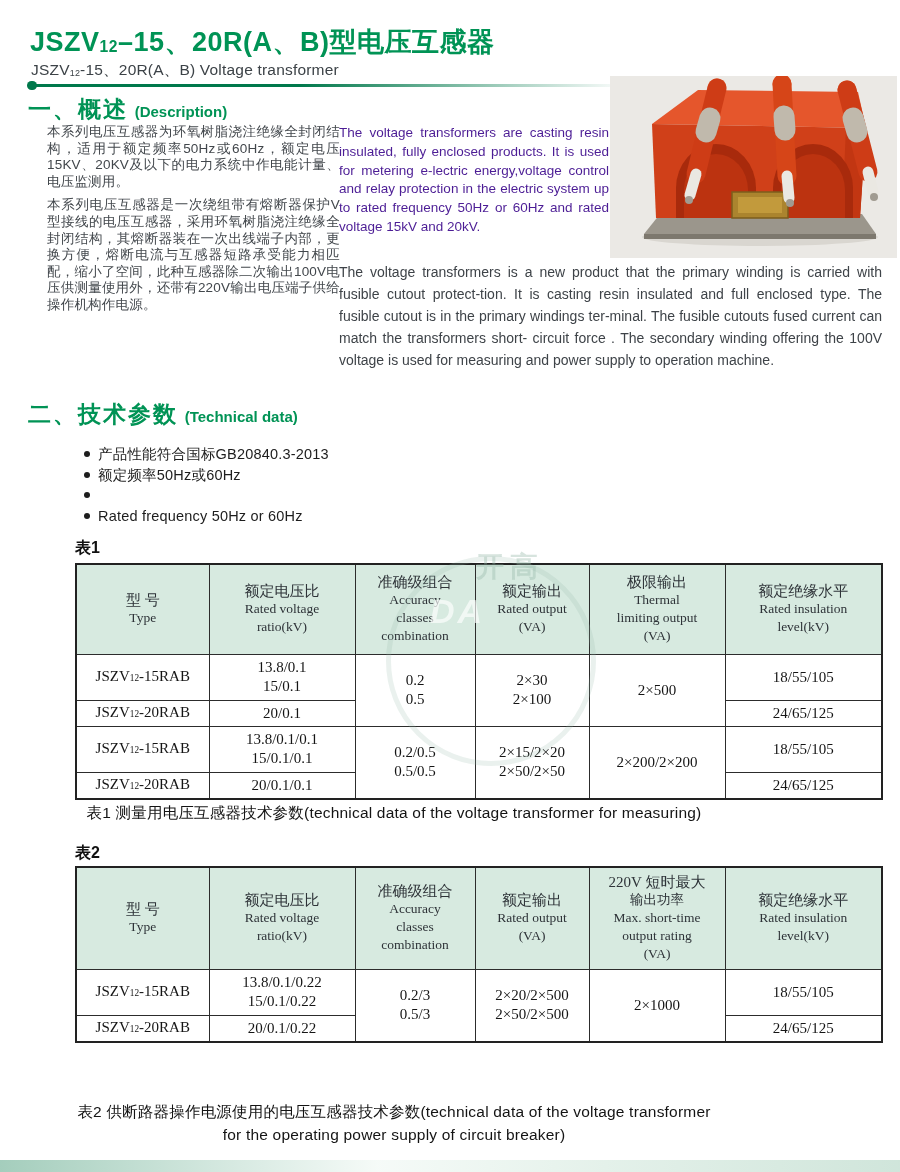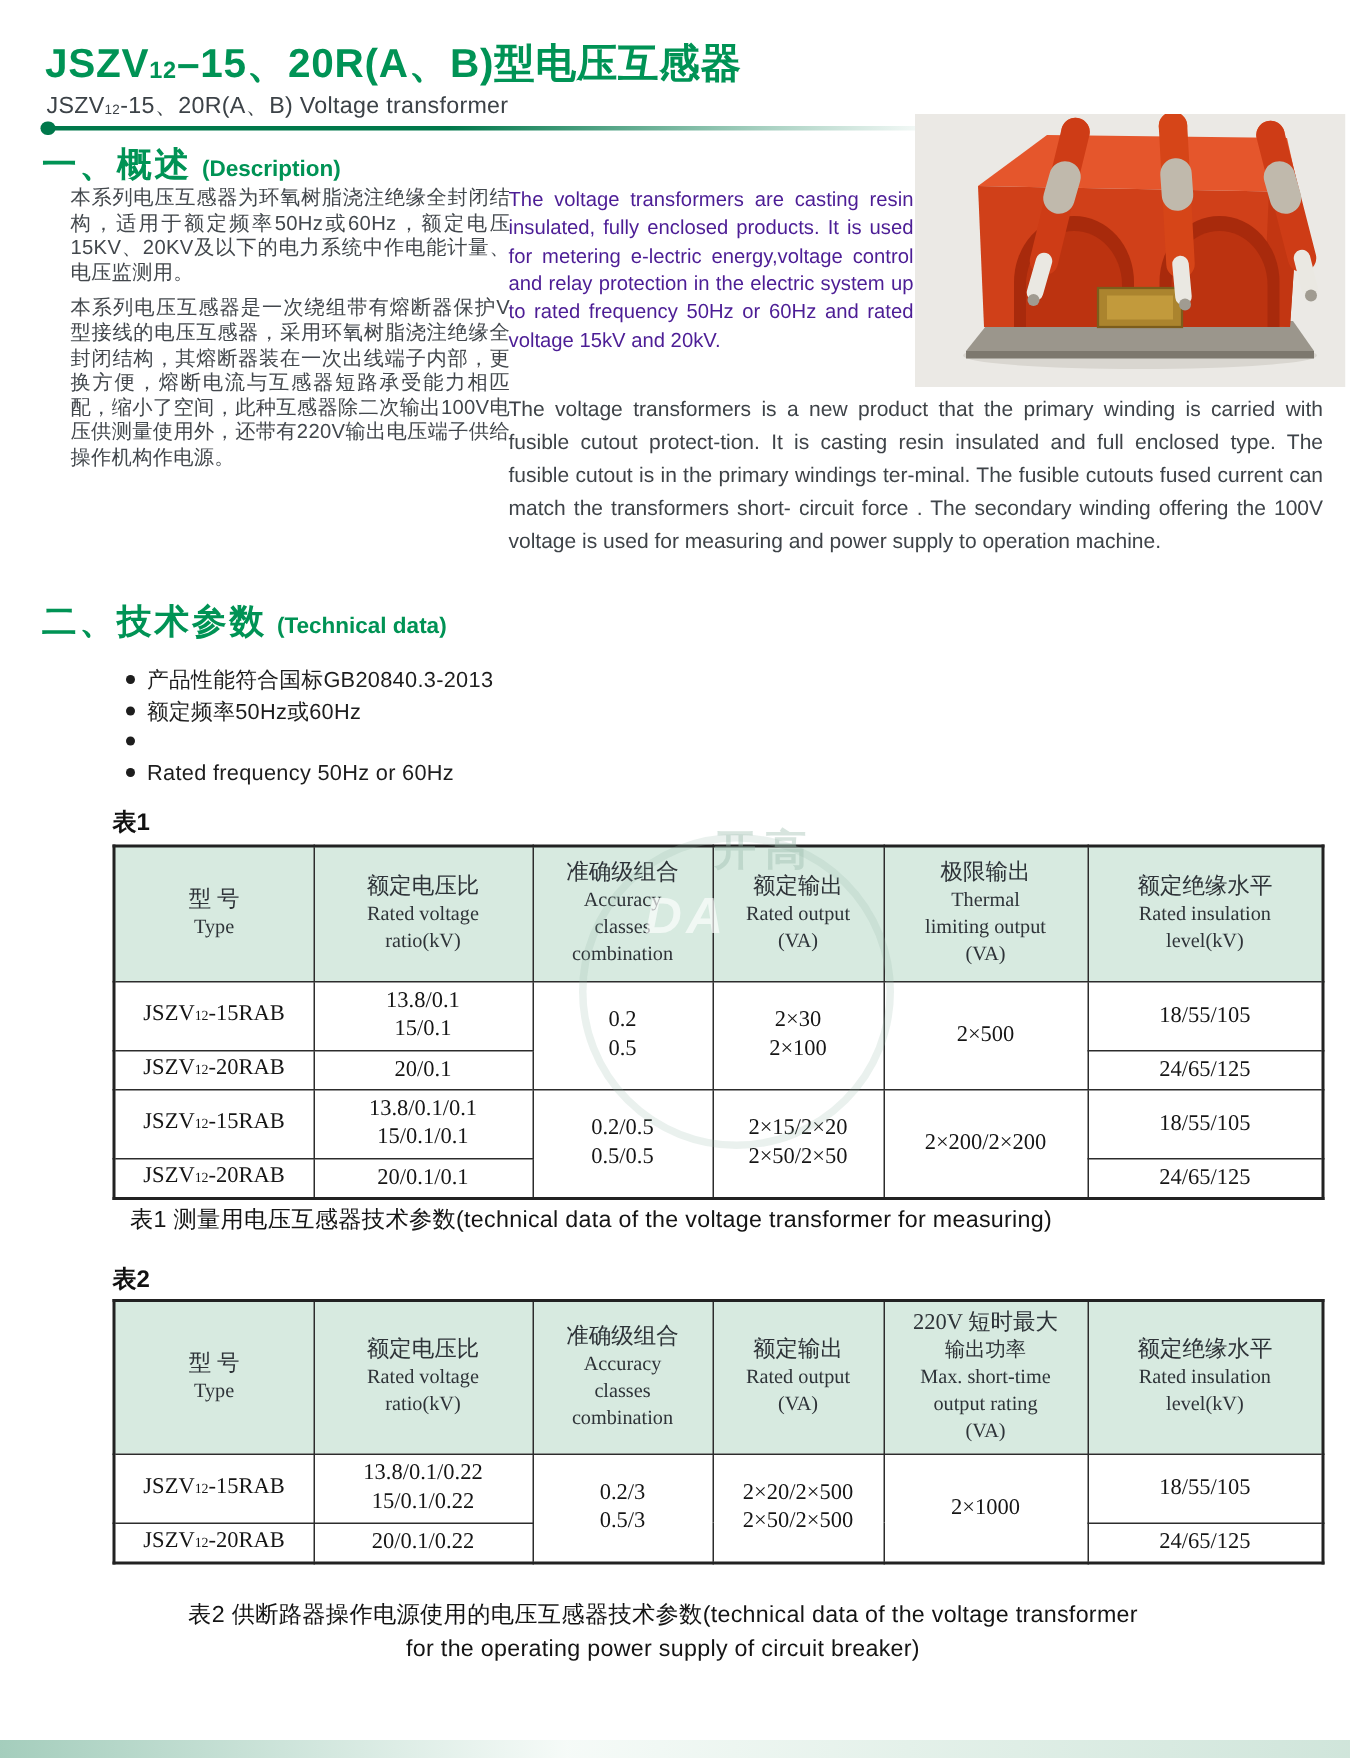--- a/index.html
+++ b/index.html
@@ -81,21 +81,21 @@
   table.spec thead th::first-line { font-size:15px; }
   #table1 thead tr { height:90px; }
   #table2 thead tr { height:102px; }
   tr.tall { height:46px; }
   tr.short { height:24px; }
   table.spec td { font-size:15px; line-height:19px; }
   td .msub { font-size:0.62em; position:relative; bottom:-0.06em; }
 
   .caption { position:absolute; left:0; width:788px; text-align:center; font-size:15.5px; color:#141414; letter-spacing:0.2px; }
   .cap1 { top:803px; }
-  .cap2 { top:1065px; line-height:23px;padding-left:48px; }
+  .cap2 { top:1100px; line-height:23px; }
 
   
   .watermark { position:absolute; left:0; top:0; width:900px; height:1172px; pointer-events:none; z-index:5;padding-left:29px; }
   .wm-circle {
     position:absolute; left:386px; top:556px; width:200px; height:200px; border-radius:50%;
     border:5px solid rgba(150,185,168,0.20);
   }
   .wm-zh {
     position:absolute; left:476px; top:548px; font-size:28px; letter-spacing:6px;
     color:rgba(150,185,168,0.38); font-weight:bold;

